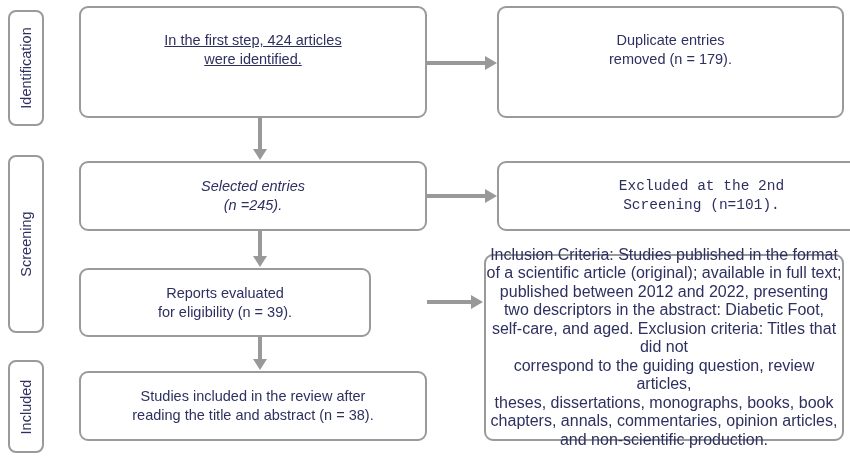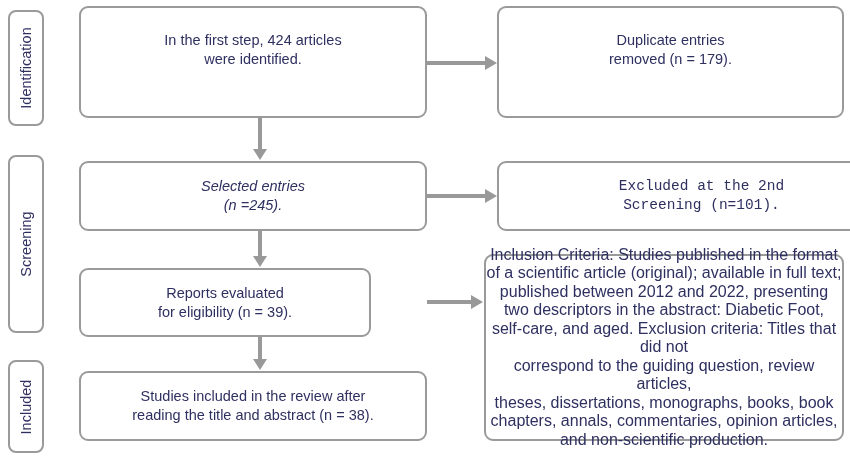--- a/index.html
+++ b/index.html
@@ -22,21 +22,21 @@
 <div class="stage" style="left:8px;top:10px;width:36px;height:116px;">
   <span class="lbl">Identification</span>
 </div>
 <div class="stage" style="left:8px;top:155px;width:36px;height:178px;">
   <span class="lbl">Screening</span>
 </div>
 <div class="stage" style="left:8px;top:360px;width:36px;height:93px;">
   <span class="lbl">Included</span>
 </div>
 
-<div class="box" style="left:79px;top:6px;width:348px;height:112px;">
+<div class="box" style="left:79px;top:6px;width:348px;height:112px;text-decoration:underline;">
   <span class="txt" style="margin-top:-24px;">In the first step, 424 articles
 were identified.</span>
 </div>
 <div class="box" style="left:79px;top:161px;width:348px;height:70px;font-style:italic;">
   <span class="txt">Selected entries
 (n =245).</span>
 </div>
 <div class="box" style="left:79px;top:268px;width:292px;height:69px;">
   <span class="txt">Reports evaluated
 for eligibility (n = 39).</span>

